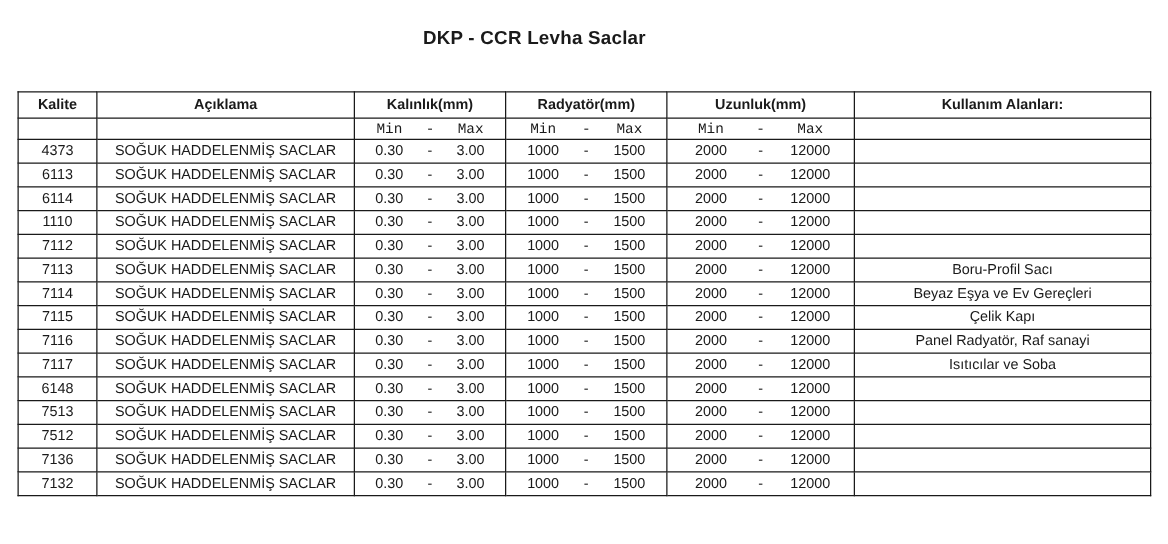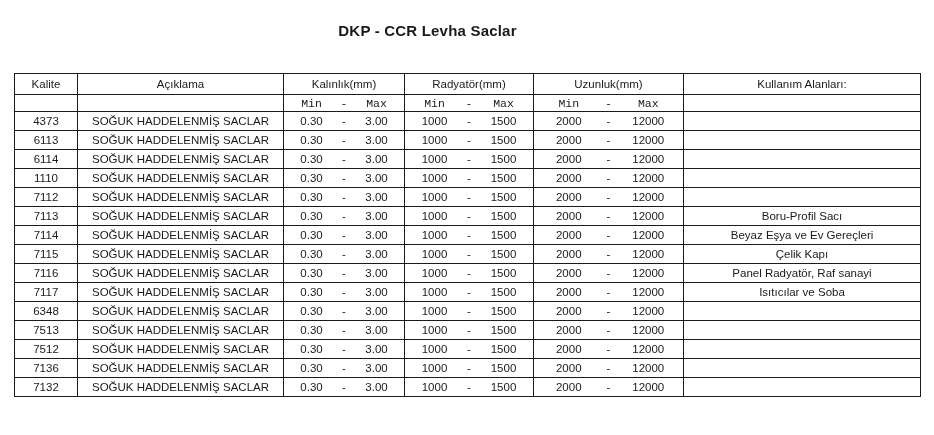--- a/index.html
+++ b/index.html
@@ -39,21 +39,21 @@
   }
   table.spec-table td, table.spec-table th {
     border: 1px solid #1a1a1a;
     padding: 0 2px;
     text-align: center;
     vertical-align: middle;
     font-weight: normal;
     white-space: nowrap;
     overflow: hidden;
   }
-  tr.hdr-row-1 td { height: 20px; }
+  tr.hdr-row-1 td { height: 20px; font-weight: bold; }
   tr.hdr-row-2 td { height: 16px; font-family: Liberation Mono, monospace; }
   tr.data-row  td { height: 18px; }
   .mmx {
     display: flex;
     align-items: center;
     justify-content: center;
     width: 100%;
   }
   .mmx .mn, .mmx .mx { flex: 1; text-align: center; }
   .mmx .ds { width: 14px; text-align: center; }
@@ -374,21 +374,21 @@
         <div class="mmx">
           <span class="mn">2000</span>
           <span class="ds">-</span>
           <span class="mx">12000</span>
         </div>
       </td>
       <td>Isıtıcılar ve Soba</td>
     </tr>
 
     <tr class="data-row">
-      <td>6348</td>
+      <td>6148</td>
       <td>SOĞUK HADDELENMİŞ SACLAR</td>
       <td>
         <div class="mmx">
           <span class="mn">0.30</span>
           <span class="ds">-</span>
           <span class="mx">3.00</span>
         </div>
       </td>
       <td>
         <div class="mmx">

